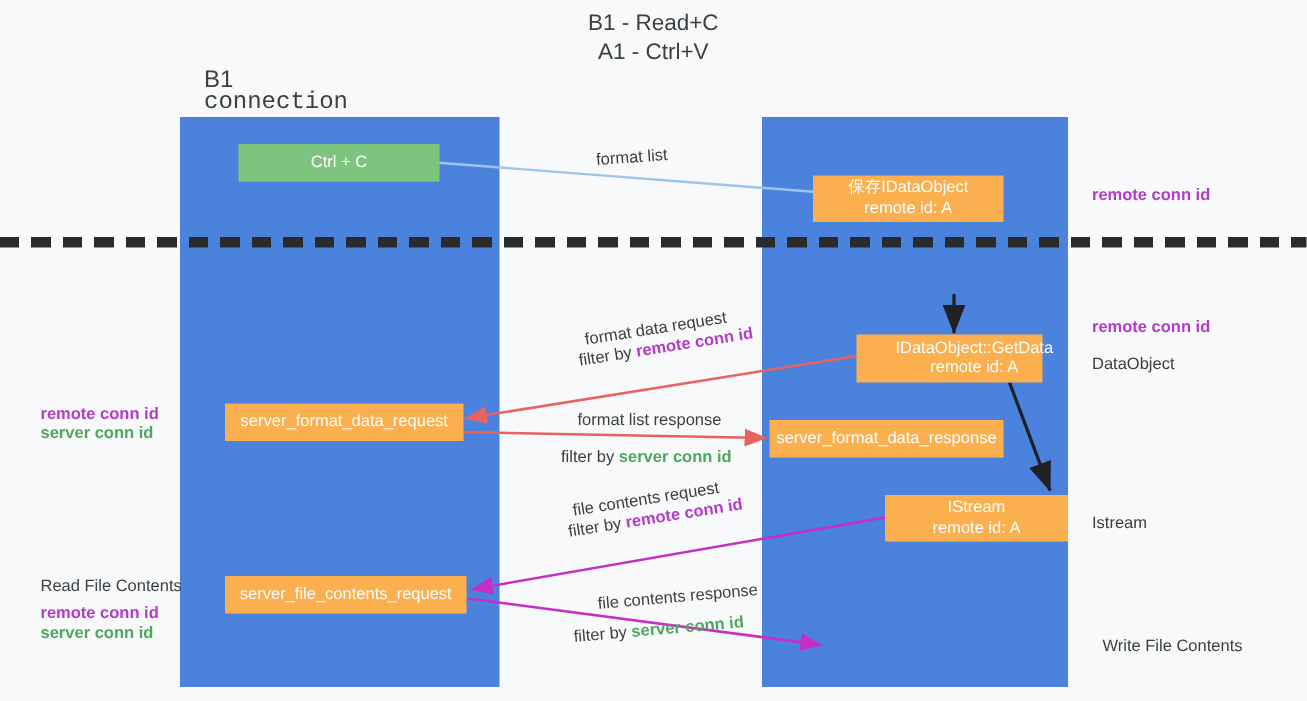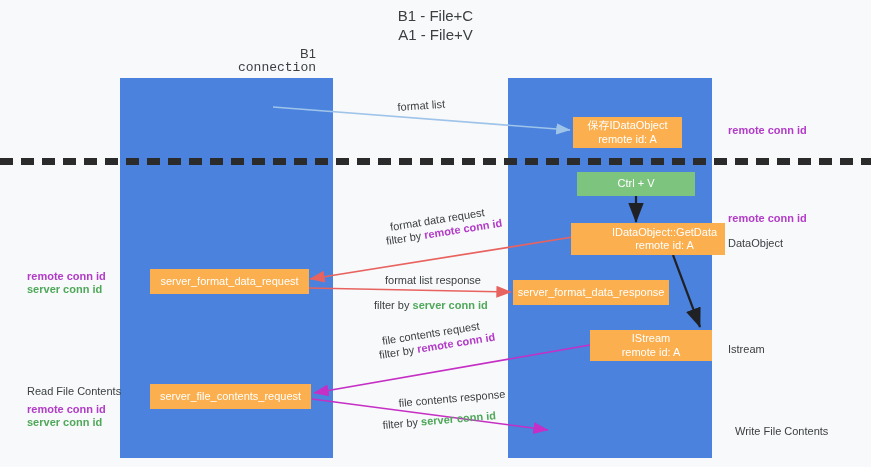--- a/index.html
+++ b/index.html
@@ -14,22 +14,22 @@
 
   
   .title{
     position:absolute;left:0;right:0;top:6px;
     text-align:center;color:#3c4043;
     font-size:15px;line-height:19px;
   }
 
   
   .col-head{
-    position:absolute;text-align:right;color:#3c4043;
-    font-size:13px;line-height:14px;width:180px;
+    position:absolute;text-align:left;color:#3c4043;
+    font-size:16px;line-height:14px;width:180px;
   }
   .col-head .l2{display:block;font-family:Liberation Mono, monospace;}
 
   
   .lane{position:absolute;background:#4a82de;}
   #lane-b1{left:120px;top:78px;width:213px;height:380px;}
   #lane-a1{left:508px;top:78px;width:204px;height:380px;}
 
   
   .divider{
@@ -64,22 +64,22 @@
   .elabel .hi2{color:#4fa85a;font-weight:bold;}
 
   svg.edges{position:absolute;left:0;top:0;width:871px;height:467px;overflow:visible;}
 </style>
 </head>
 <body>
 
 <div class="stage">
 
   <div class="title">
-    <span>B1 - File+C</span><br>
-    <span>A1 - File+V</span>
+    <span>B1 - Read+C</span><br>
+    <span>A1 - Ctrl+V</span>
   </div>
 
   <div class="lane" id="lane-b1"></div>
   <div class="lane" id="lane-a1"></div>
 
   <div class="col-head" style="left:136px;top:47px;">
     <span>B1</span>
     <span class="l2">connection</span>
   </div>
 
@@ -107,39 +107,39 @@
 
     <line x1="308" y1="288" x2="511" y2="292" stroke="#e8635f" stroke-width="1.7" marker-end="url(#ah-red)"></line>
 
     <line x1="673" y1="255" x2="700" y2="327" stroke="#202124" stroke-width="2.2" marker-end="url(#ah-blk)"></line>
 
     <line x1="590" y1="345" x2="314" y2="393" stroke="#c52fc5" stroke-width="1.7" marker-end="url(#ah-mag)"></line>
 
     <line x1="312" y1="399" x2="548" y2="430" stroke="#c52fc5" stroke-width="1.7" marker-end="url(#ah-mag)"></line>
   </svg>
 
+  <div class="node green" style="left:159px;top:96px;width:134px;height:25px;">
+    <span>Ctrl + C</span>
+  </div>
 
   <div class="node orange" style="left:150px;top:384px;width:161px;height:25px;">
     <span>server_file_contents_request</span>
   </div>
 
   <div class="node orange" style="left:150px;top:269px;width:159px;height:25px;">
     <span>server_format_data_request</span>
   </div>
 
-  <div class="node orange" style="left:573px;top:117px;width:109px;height:31px;">
+  <div class="node orange" style="left:542px;top:117px;width:127px;height:31px;">
     <span>保存IDataObject</span>
     <span class="l2">remote id: A</span>
   </div>
 
-  <div class="node green" style="left:577px;top:172px;width:118px;height:24px;">
-    <span>Ctrl + V</span>
-  </div>
 
-  <div class="node orange" style="left:571px;top:223px;width:154px;height:32px;padding-left:37px;">
+  <div class="node orange" style="left:571px;top:223px;width:124px;height:32px;padding-left:37px;">
     <span>IDataObject::GetData</span>
     <span class="l2">remote id: A</span>
   </div>
 
   <div class="node orange" style="left:513px;top:280px;width:156px;height:25px;">
     <span>server_format_data_response</span>
   </div>
 
   <div class="node orange" style="left:590px;top:330px;width:122px;height:31px;">
     <span>IStream</span>

